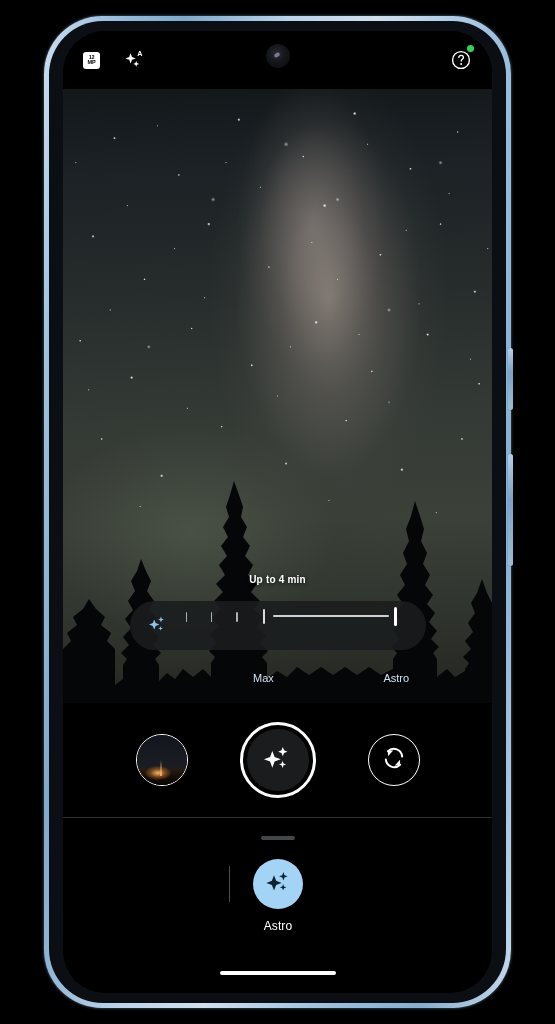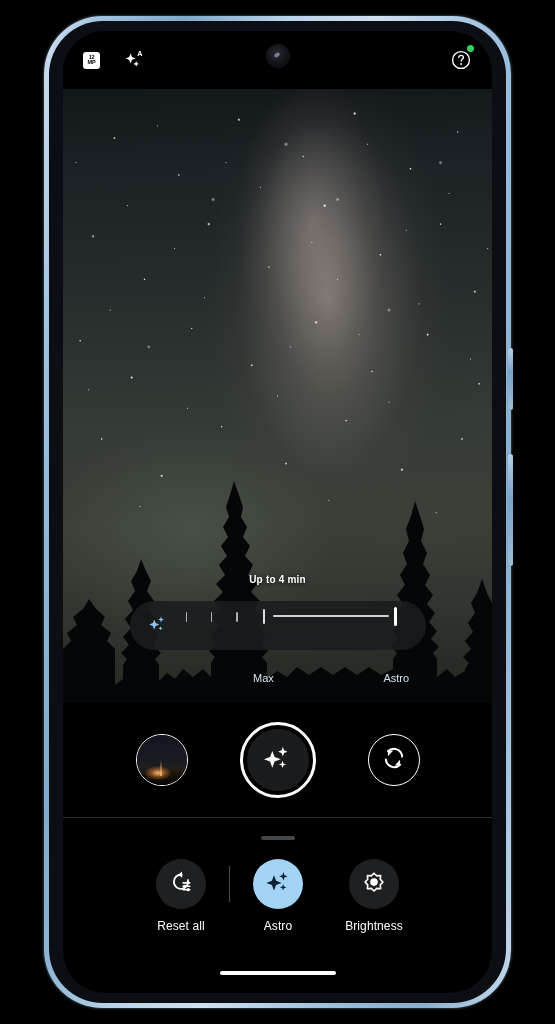--- a/index.html
+++ b/index.html
@@ -686,65 +686,35 @@
           </svg>
         </div>
       </div>
     </div>
 
     <div class="sheet-divider"></div>
     <div class="sheet-handle"></div>
 
     <div class="control-row">
 
-      <div class="control-item">
-        <div class="control-circle">
-          <div>
-            <svg width="26" height="26" viewBox="0 0 24 24" aria-hidden="true">
-              <path d="M12.6 5.2 A6.6 6.6 0 1 0 18.4 10.2" fill="none" stroke="#ffffff" stroke-width="1.7" stroke-linecap="round"></path>
-              <path d="M12.9 2.2 L9.4 5.3 L13.1 8.0 Z" fill="#ffffff"></path>
-              <rect x="13.2" y="12.0" width="7.6" height="1.5" rx="0.7" fill="#ffffff"></rect>
-              <rect x="13.2" y="15.2" width="7.6" height="1.5" rx="0.7" fill="#ffffff"></rect>
-              <rect x="13.2" y="18.4" width="7.6" height="1.5" rx="0.7" fill="#ffffff"></rect>
-              <circle cx="18.2" cy="12.75" r="1.5" fill="#ffffff"></circle>
-              <circle cx="15.4" cy="15.95" r="1.5" fill="#ffffff"></circle>
-              <circle cx="18.6" cy="19.15" r="1.5" fill="#ffffff"></circle>
-            </svg>
-          </div>
-        </div>
-        <div class="control-label">Reset all</div>
-      </div>
 
       <div class="control-sep"></div>
 
       <div class="control-item">
         <div class="control-circle active">
           <div>
             <svg width="30" height="30" viewBox="0 0 24 24" aria-hidden="true">
               <path d="M8.8 6.6 L10.5 11.0 L14.9 12.7 L10.5 14.4 L8.8 18.8 L7.1 14.4 L2.7 12.7 L7.1 11.0 Z" fill="#0d2233"></path>
               <path d="M16.3 4.0 L17.2 6.5 L19.7 7.4 L17.2 8.3 L16.3 10.8 L15.4 8.3 L12.9 7.4 L15.4 6.5 Z" fill="#0d2233"></path>
               <path d="M16.1 13.6 L16.8 15.5 L18.7 16.2 L16.8 16.9 L16.1 18.8 L15.4 16.9 L13.5 16.2 L15.4 15.5 Z" fill="#0d2233"></path>
             </svg>
           </div>
         </div>
         <div class="control-label">Astro</div>
       </div>
 
-      <div class="control-item">
-        <div class="control-circle">
-          <div>
-            <svg width="26" height="26" viewBox="0 0 24 24" aria-hidden="true">
-              <path d="M12 1.9 L14.6 4.3 L18.1 4.0 L17.8 7.5 L20.2 10.1 L17.8 12.7
-                       L18.1 16.2 L14.6 15.9 L12 18.3 L9.4 15.9 L5.9 16.2 L6.2 12.7
-                       L3.8 10.1 L6.2 7.5 L5.9 4.0 L9.4 4.3 Z" transform="translate(0,2)" fill="none" stroke="#ffffff" stroke-width="1.5" stroke-linejoin="round"></path>
-              <circle cx="12" cy="12.1" r="3.5" fill="#ffffff"></circle>
-            </svg>
-          </div>
-        </div>
-        <div class="control-label">Brightness</div>
-      </div>
 
     </div>
 
     <div class="gesture-bar"></div>
 
   </div>
 </div>
 
 </body></html>

